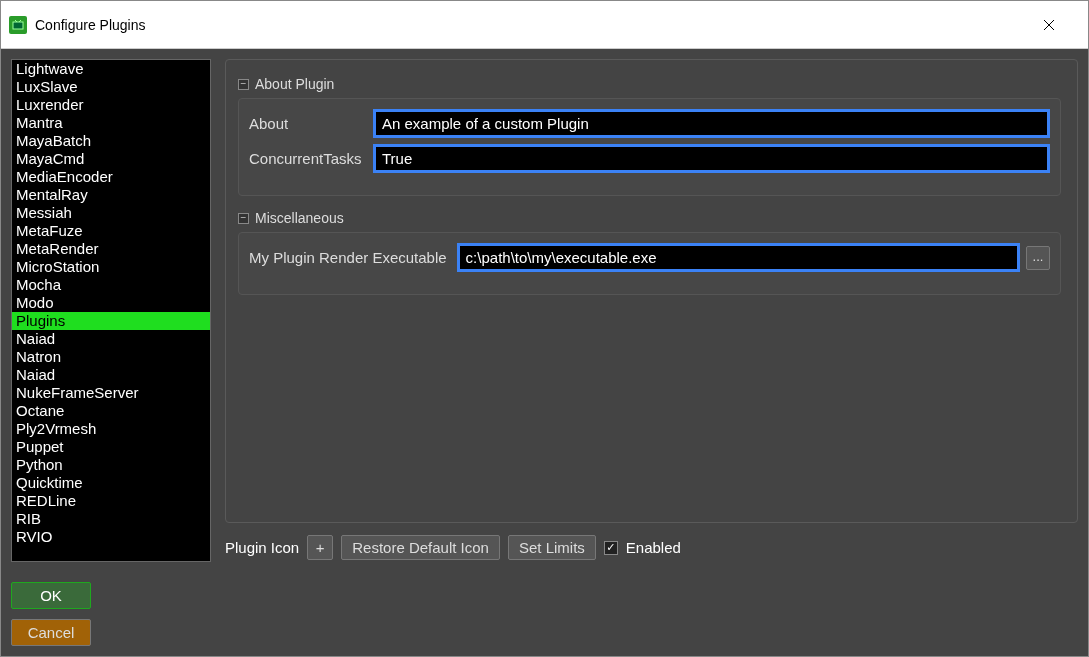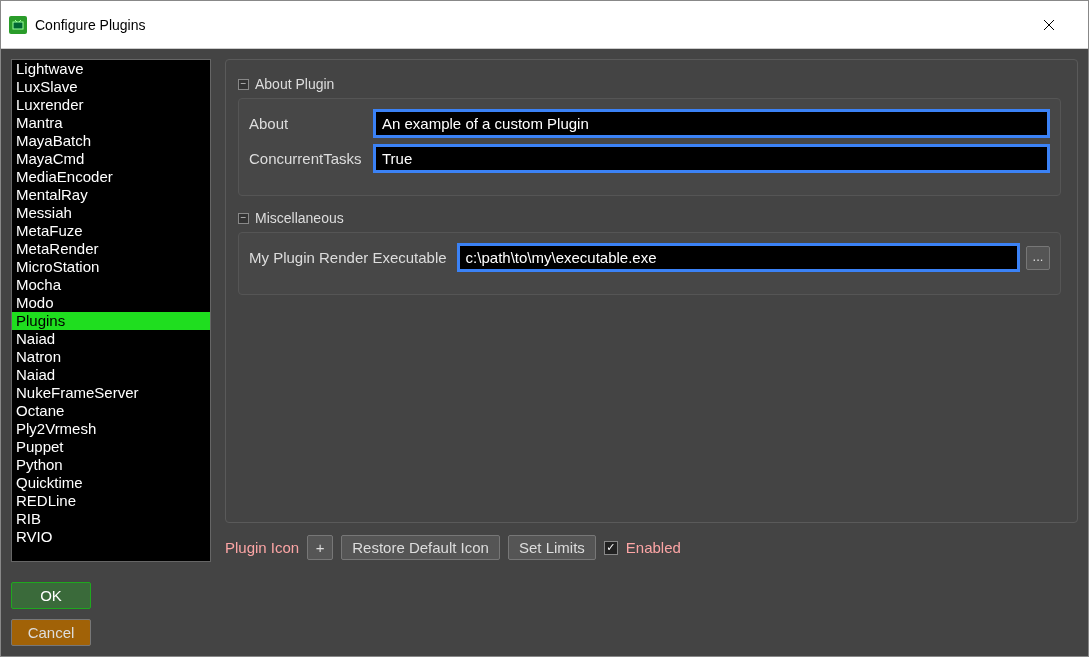--- a/index.html
+++ b/index.html
@@ -159,21 +159,21 @@
     font-size:13px;
     border-radius:2px;
   }
 
   .bottom-row {
     display:flex;
     align-items:center;
     gap:8px;
     padding: 2px 0;
   }
-  .label-text { color:#fca5a5; font-size:15px; }
+  .label-text { color:#ffffff; font-size:15px; }
   .btn {
     background:#555;
     border:1px solid #777;
     color:#ddd;
     padding:3px 10px;
     font-size:15px;
     border-radius:2px;
   }
   .btn.square { width:26px; padding:3px 0; text-align:center; }
   .checkbox {

